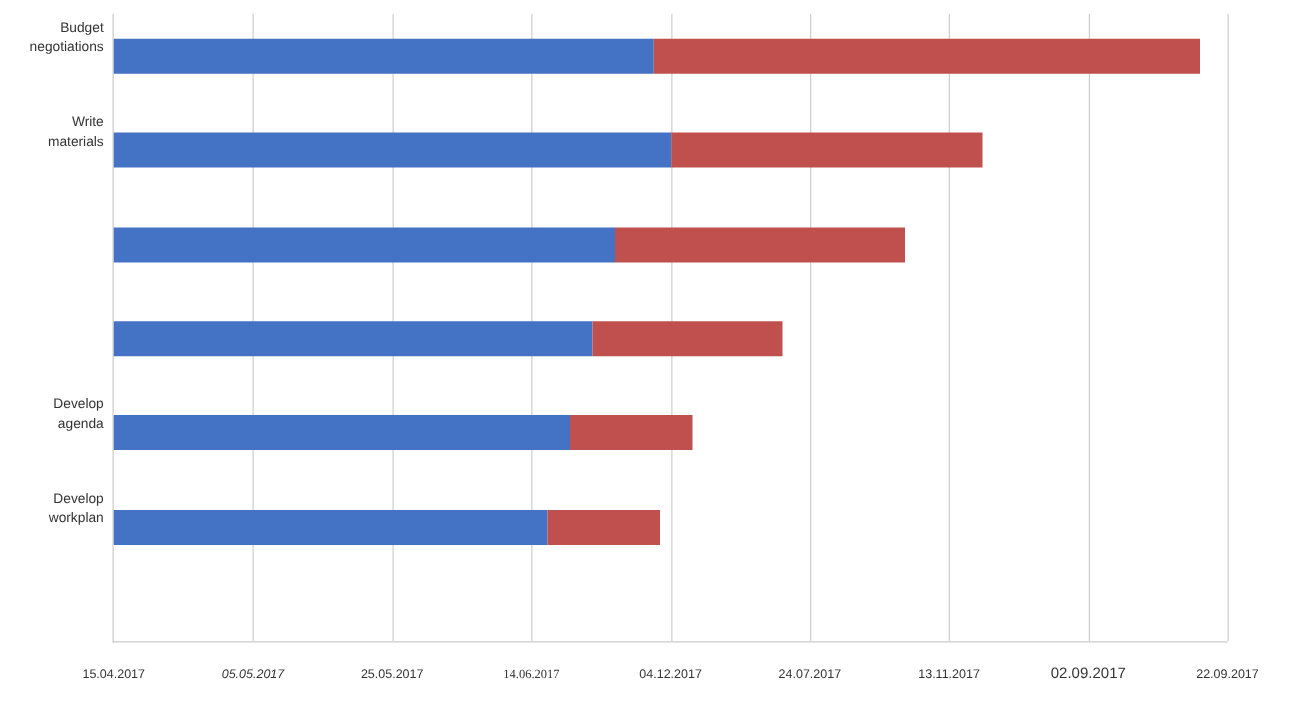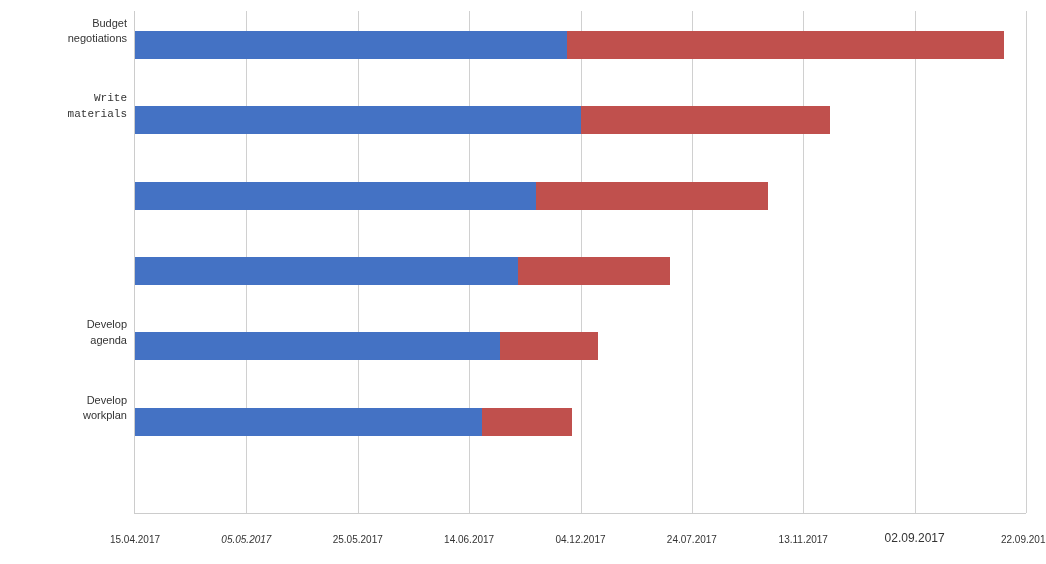--- a/index.html
+++ b/index.html
@@ -10,21 +10,20 @@
       color: #333;
       width: 1046px;
       height: 564px;
       overflow: hidden;
     }
     .chart-container {
       width: 1002px;
       height: 564px;
       position: relative;
       padding: 11px 20px 50px 90px;
-      margin-left: 44px;
     }
     .chart-area {
       position: relative;
       width: 100%;
       height: 100%;
       border-left: 1px solid #ccc;
       border-bottom: 1px solid #ccc;
     }
     .grid-line {
       position: absolute;
@@ -76,21 +75,21 @@
 
   <div class="bar-wrapper" style="left: 0px; right: 0px; top: 4%; height: 28px; position: absolute; transform: none;">
         <div class="bar-blue" style="position: absolute; left: 0%; width: 48.5%; top: 0px; height: 100%;"></div>
         <div class="bar-red" style="position: absolute; left: 48.5%; width: 49%; top: 0px; height: 100%;"></div>
       </div>
       <div class="y-label" style="position: absolute; top: 4%; right: calc(100% + 8px); width: 80px; text-align: right; font-size: 11px; line-height: 1.4; color: rgb(51, 51, 51);">Budget<br>negotiations</div>
       <div class="bar-wrapper" style="left: 0px; right: 0px; top: 19%; height: 28px; position: absolute; transform: none;">
         <div class="bar-blue" style="position: absolute; left: 0%; width: 50%; top: 0px; height: 100%;"></div>
         <div class="bar-red" style="position: absolute; left: 50%; width: 28%; top: 0px; height: 100%;"></div>
       </div>
-      <div class="y-label" style="position: absolute; top: 19%; right: calc(100% + 8px); width: 80px; text-align: right; font-size: 11px; line-height: 1.4; color: rgb(51, 51, 51); font-family: Liberation Mono, monospace;">Write<br>materials</div>
+      <div class="y-label" style="position: absolute; top: 19%; right: calc(100% + 8px); width: 80px; text-align: right; font-size: 11px; line-height: 1.4; color: rgb(51, 51, 51);">Write<br>materials</div>
       <div class="bar-wrapper" style="left: 0px; right: 0px; top: 34%; height: 28px; position: absolute; transform: none;">
         <div class="bar-blue" style="position: absolute; left: 0%; width: 45%; top: 0px; height: 100%;"></div>
         <div class="bar-red" style="position: absolute; left: 45%; width: 26%; top: 0px; height: 100%;"></div>
       </div>
       <div class="bar-wrapper" style="left: 0px; right: 0px; top: 49%; height: 28px; position: absolute; transform: none;">
         <div class="bar-blue" style="position: absolute; left: 0%; width: 43%; top: 0px; height: 100%;"></div>
         <div class="bar-red" style="position: absolute; left: 43%; width: 17%; top: 0px; height: 100%;"></div>
       </div>
       <div class="bar-wrapper" style="left: 0px; right: 0px; top: 64%; height: 28px; position: absolute; transform: none;">
         <div class="bar-blue" style="position: absolute; left: 0%; width: 41%; top: 0px; height: 100%;"></div>
@@ -98,20 +97,20 @@
       </div>
       <div class="y-label" style="position: absolute; top: 64%; right: calc(100% + 8px); width: 80px; text-align: right; font-size: 11px; line-height: 1.4; color: rgb(51, 51, 51);">Develop<br>agenda</div>
       <div class="bar-wrapper" style="left: 0px; right: 0px; top: 79%; height: 28px; position: absolute; transform: none;">
         <div class="bar-blue" style="position: absolute; left: 0%; width: 39%; top: 0px; height: 100%;"></div>
         <div class="bar-red" style="position: absolute; left: 39%; width: 10%; top: 0px; height: 100%;"></div>
       </div>
       <div class="y-label" style="position: absolute; top: 79%; right: calc(100% + 8px); width: 80px; text-align: right; font-size: 11px; line-height: 1.4; color: rgb(51, 51, 51);">Develop<br>workplan</div>
       <div style="position: absolute; bottom: -32px; left: 0%; transform: translateX(-50%); font-size: 10px; color: rgb(51, 51, 51); white-space: nowrap;">15.04.2017</div>
       <div style="position: absolute; bottom: -32px; left: 12.5%; transform: translateX(-50%); font-size: 10px; color: rgb(51, 51, 51); white-space: nowrap; font-style: italic;">05.05.2017</div>
       <div style="position: absolute; bottom: -32px; left: 25%; transform: translateX(-50%); font-size: 10px; color: rgb(51, 51, 51); white-space: nowrap;">25.05.2017</div>
-      <div style="position: absolute; bottom: -32px; left: 37.5%; transform: translateX(-50%); font-size: 10px; color: rgb(51, 51, 51); white-space: nowrap;">14.06.2017</div>
+      <div style="position: absolute; bottom: -32px; left: 37.5%; transform: translateX(-50%); font-size: 10px; color: rgb(51, 51, 51); white-space: nowrap; font-family: Liberation Serif, serif;">14.06.2017</div>
       <div style="position: absolute; bottom: -32px; left: 50%; transform: translateX(-50%); font-size: 10px; color: rgb(51, 51, 51); white-space: nowrap;">04.12.2017</div>
       <div style="position: absolute; bottom: -32px; left: 62.5%; transform: translateX(-50%); font-size: 10px; color: rgb(51, 51, 51); white-space: nowrap;">24.07.2017</div>
       <div style="position: absolute; bottom: -32px; left: 75%; transform: translateX(-50%); font-size: 10px; color: rgb(51, 51, 51); white-space: nowrap;">13.11.2017</div>
       <div style="position: absolute; bottom: -32px; left: 87.5%; transform: translateX(-50%); font-size: 12px; color: rgb(51, 51, 51); white-space: nowrap;">02.09.2017</div>
       <div style="position: absolute; bottom: -32px; left: 100%; transform: translateX(-50%); font-size: 10px; color: rgb(51, 51, 51); white-space: nowrap;">22.09.2017</div>
     </div>
 </div>
 
 </body></html>

